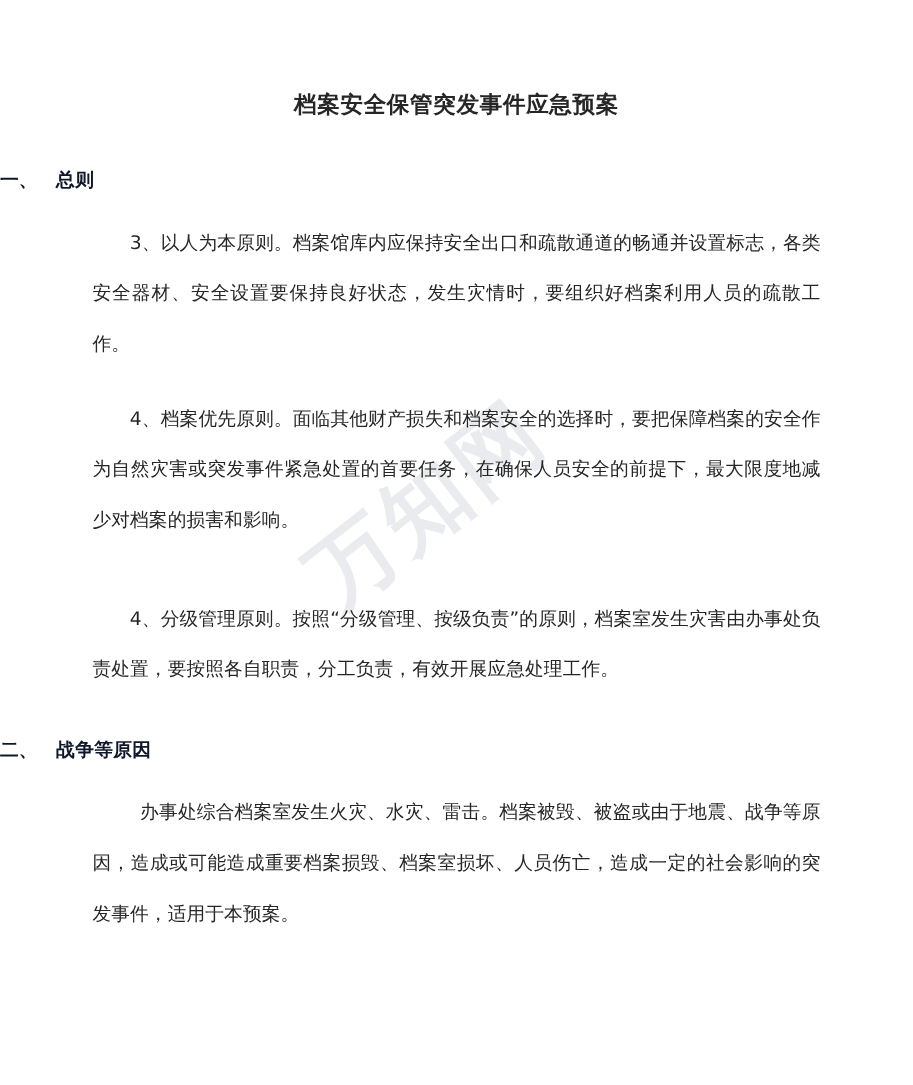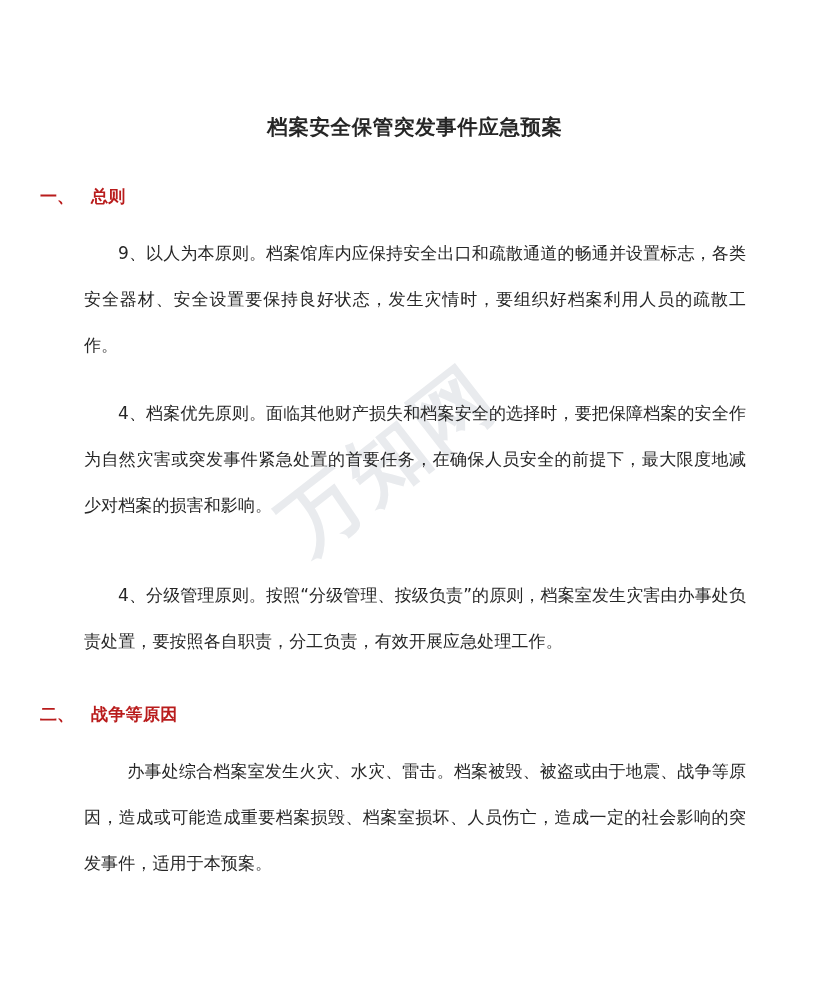--- a/index.html
+++ b/index.html
@@ -46,30 +46,29 @@
     padding: 0;
   }
 
   .doc-title {
     text-align: center;
     font-size: 20.5px;
     font-weight: 700;
     color: #262626;
     letter-spacing: 0.6px;
     margin: 0;
-    padding-top: 112px;
+    padding-top: 80px;
     line-height: 30px;
   }
 
   .section-heading {
     font-size: 17px;
     font-weight: 700;
-    color: #b91c1c;
+    color: #0f172a;
     margin: 0;
-    padding-left: 40px;
     line-height: 28px;
     letter-spacing: 0.3px;
   }
 
   .section-heading .num {
     letter-spacing: 0;
   }
   .section-heading .gap {
     display: inline-block;
     width: 17px;
@@ -109,21 +108,21 @@
     <h1 class="doc-title">档案安全保管突发事件应急预案</h1>
 
     <div class="sp-title-to-s1"></div>
 
     <div class="section-heading">
       <span class="num">一、</span><span class="gap"></span><span>总则</span>
     </div>
 
     <div class="sp-heading-to-para"></div>
 
-    <p class="para">9、以人为本原则。档案馆库内应保持安全出口和疏散通道的畅通并设置标志，各类安全器材、安全设置要保持良好状态，发生灾情时，要组织好档案利用人员的疏散工作。</p>
+    <p class="para">3、以人为本原则。档案馆库内应保持安全出口和疏散通道的畅通并设置标志，各类安全器材、安全设置要保持良好状态，发生灾情时，要组织好档案利用人员的疏散工作。</p>
     <div class="sp-para-gap"></div>
     <p class="para">4、档案优先原则。面临其他财产损失和档案安全的选择时，要把保障档案的安全作为自然灾害或突发事件紧急处置的首要任务，在确保人员安全的前提下，最大限度地减少对档案的损害和影响。</p>
     <div class="sp-para-gap"></div>
     <div class="sp-para-gap"></div>
     <p class="para">4、分级管理原则。按照“分级管理、按级负责”的原则，档案室发生灾害由办事处负责处置，要按照各自职责，分工负责，有效开展应急处理工作。</p>
 
     <div class="sp-para-to-heading"></div>
 
     <div class="section-heading">
       <span class="num">二、</span><span class="gap"></span><span>战争等原因</span>

